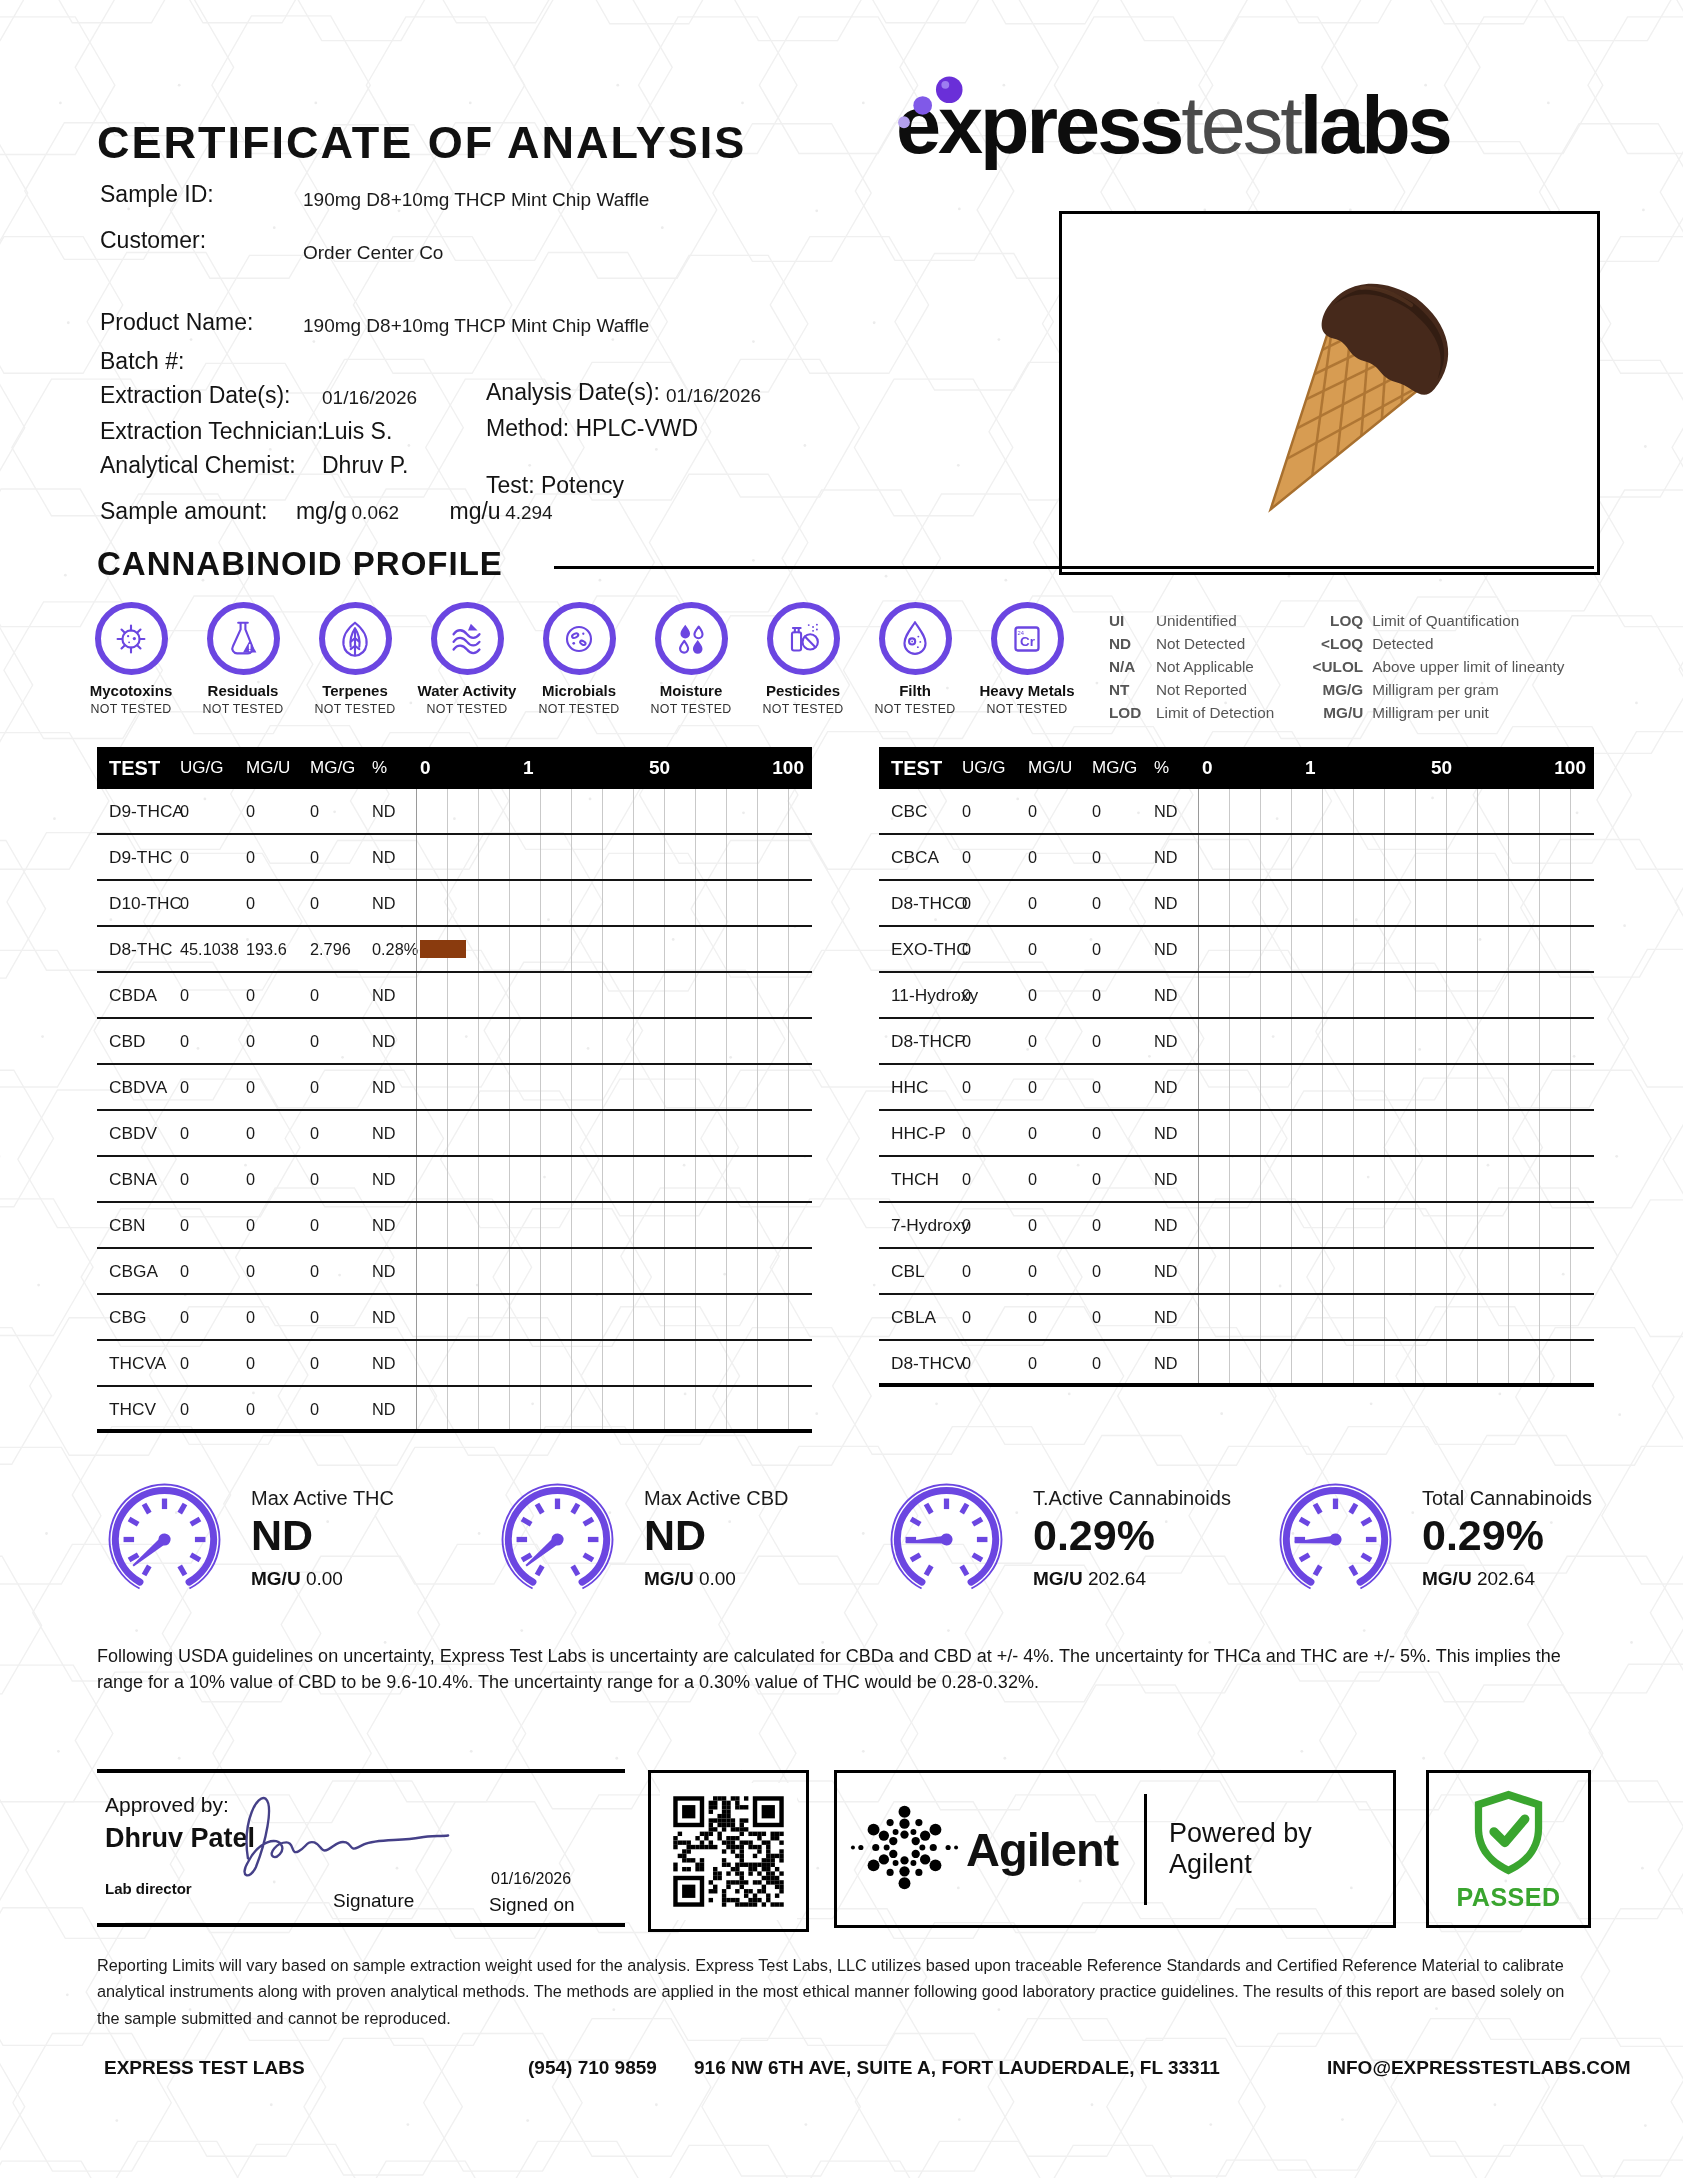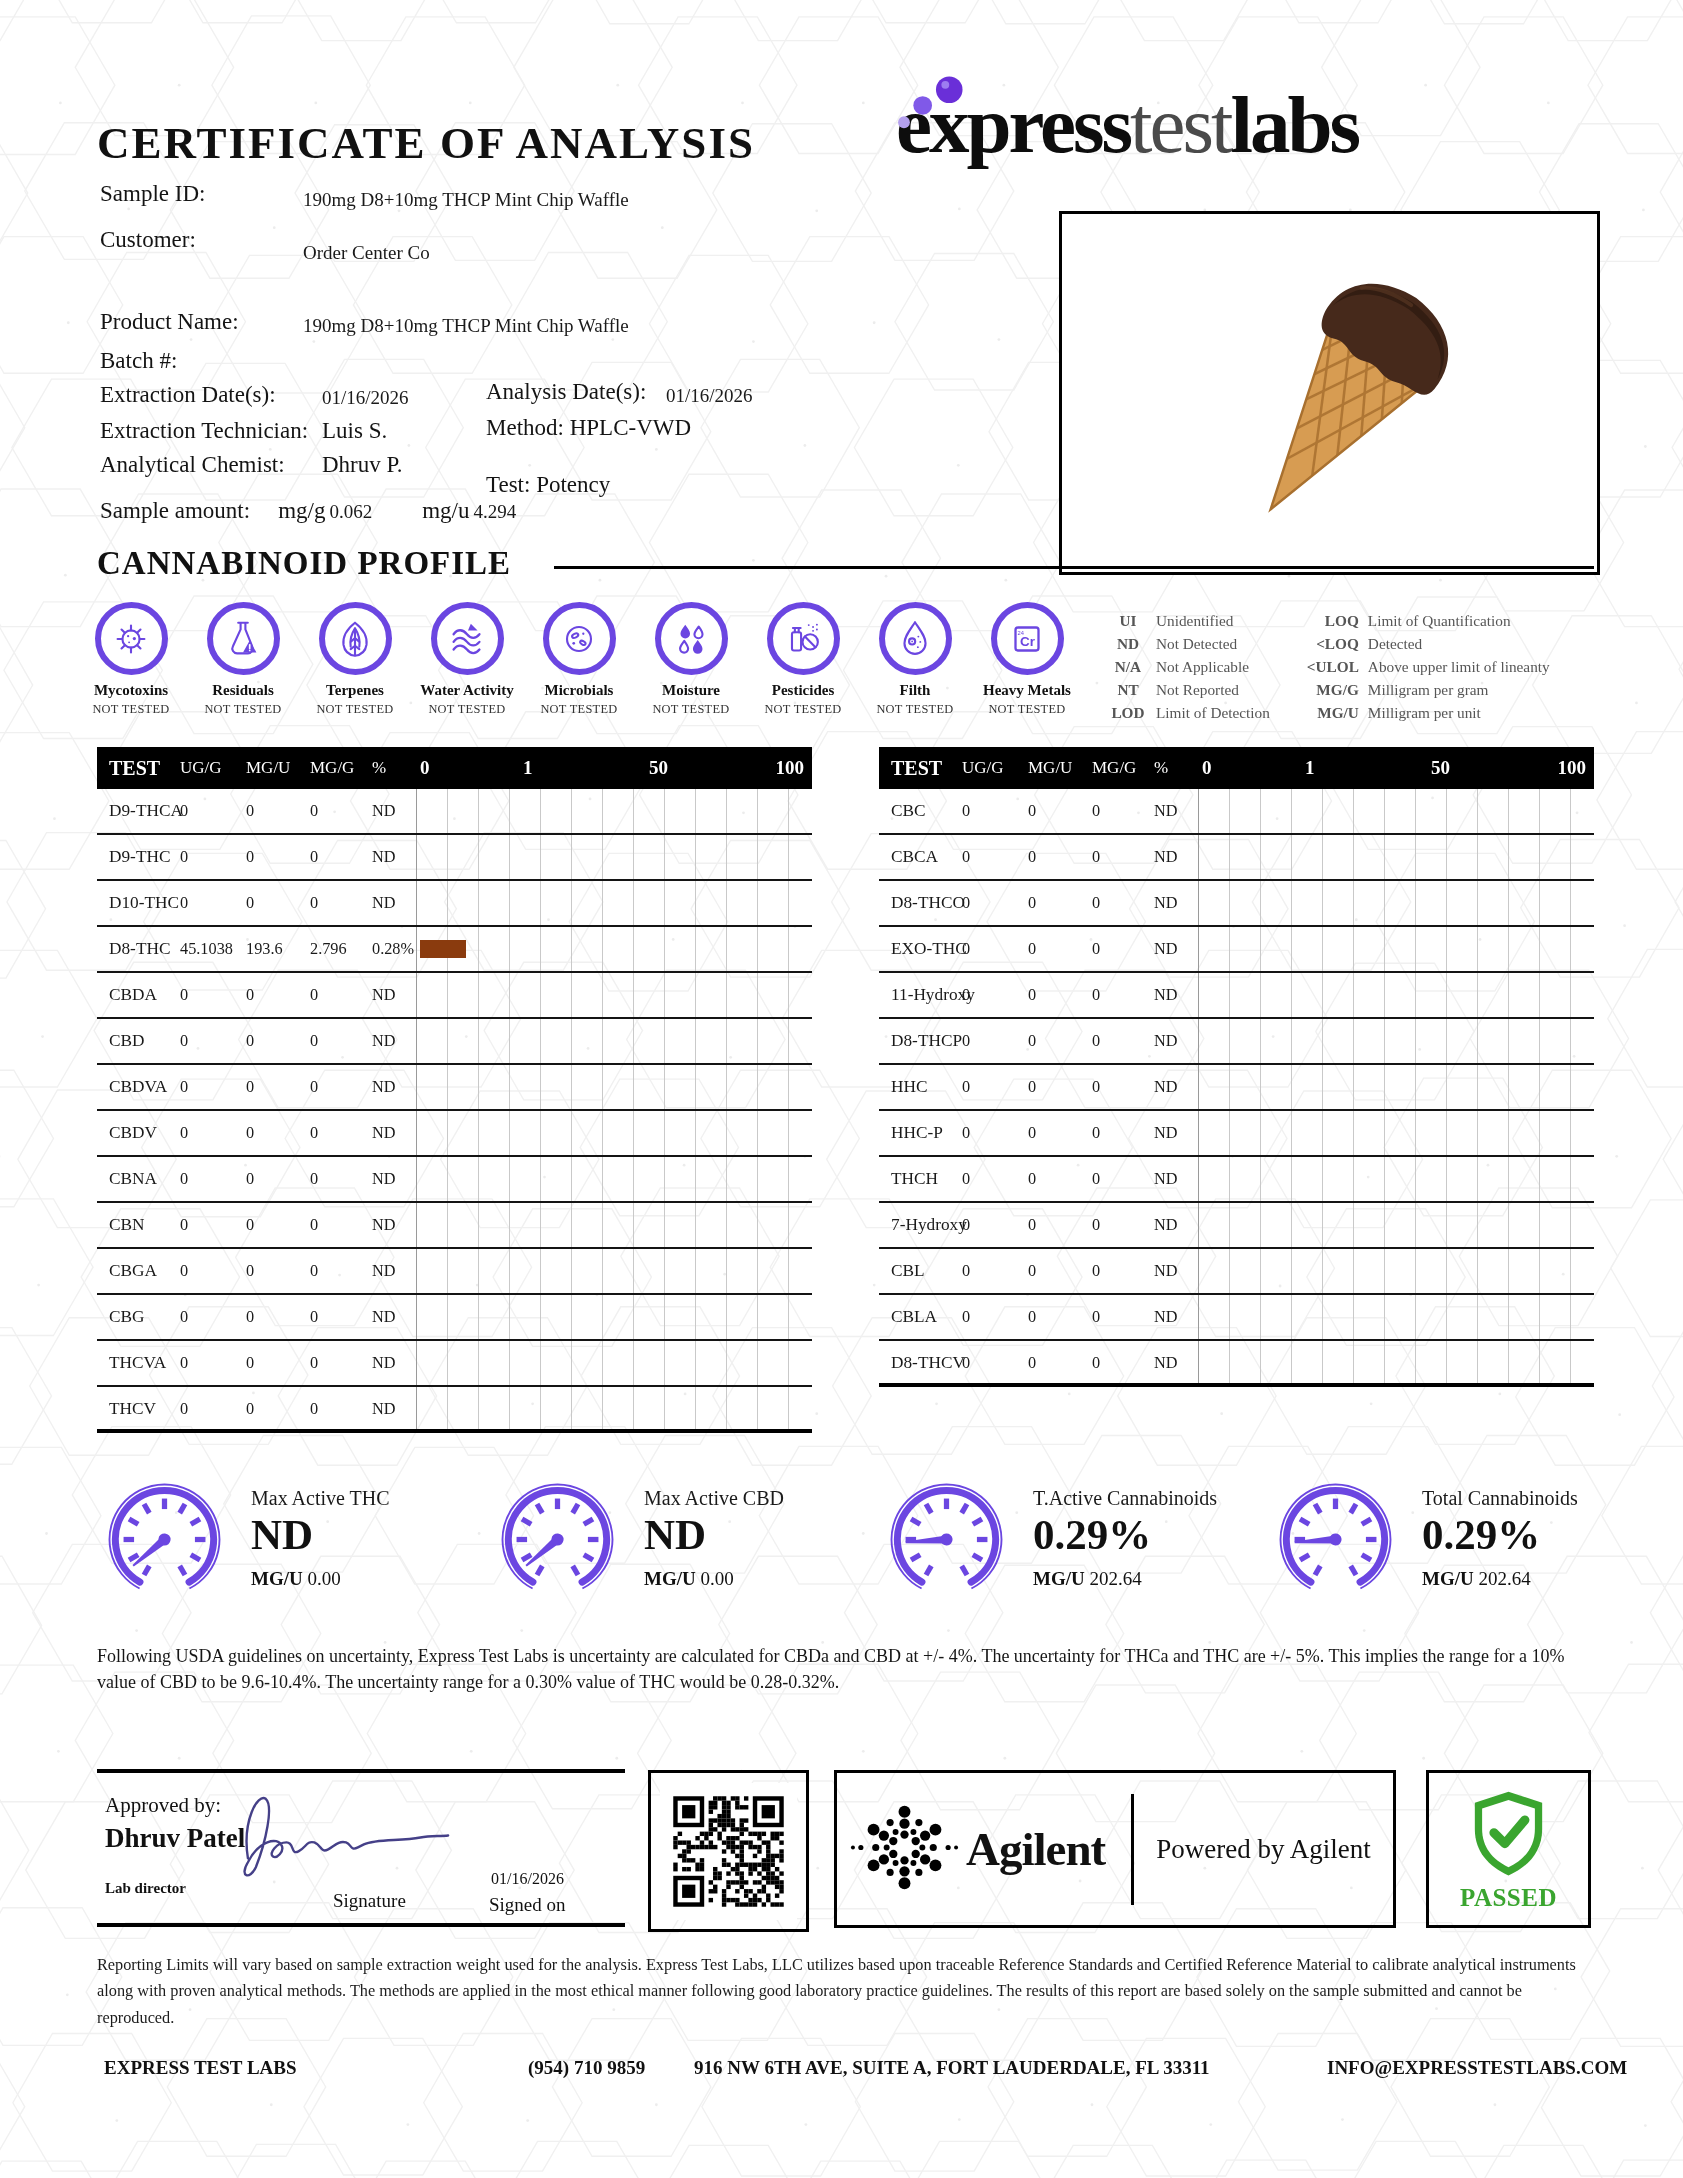--- a/index.html
+++ b/index.html
@@ -1,17 +1,17 @@
 <!DOCTYPE html>
 <html><head>
 <meta charset="utf-8">
 <style>
   html,body{margin:0;padding:0;background:#fff;}
   #page{position:relative;width:1683px;height:2178px;background:#fff;overflow:hidden;
-        font-family:Liberation Serif, serif;color:#111;}
+        font-family:Liberation Sans, sans-serif;color:#111;}
   .abs{position:absolute;}
   #bg{position:absolute;left:0;top:0;width:1683px;height:2178px;opacity:.75;}
   #page > *:not(#bg){z-index:1;}
 
   
   #title{left:97px;top:117px;font-size:45px;font-weight:800;letter-spacing:2px;}
   #logo{left:896px;top:79px;white-space:nowrap;}
   #logo .lg{font-size:81px;letter-spacing:-3px;}
   .lg-heavy{font-weight:800;color:#0d0d0d;}
   .lg-light{font-weight:300;color:#4a4a4a;}
@@ -33,21 +33,21 @@
   #panels{left:75px;top:602px;display:flex;}
   .panel{width:112px;text-align:center;}
   .pcircle{width:73px;height:73px;border:6px solid #6b46e1;border-radius:50%;margin:0 auto;
            display:flex;align-items:center;justify-content:center;box-sizing:border-box;background:#fff;}
   .plabel{font-size:15px;font-weight:700;margin-top:7px;}
   .pstatus{font-size:12.4px;color:#333;margin-top:3px;letter-spacing:0.3px;}
 
   
   #legend{left:1109px;top:612px;display:flex;gap:34px;color:#565656;}
   .lrow{display:flex;margin-bottom:5px;font-size:15.3px;line-height:18px;}
-  .labbr{font-weight:700;margin-right:9px;white-space:nowrap;text-align:center;}
+  .labbr{font-weight:700;margin-right:9px;white-space:nowrap;}
   #legend .colL .labbr{width:38px;}
   #legend .colR .labbr{width:55px;text-align:right;}
   .ldesc{white-space:nowrap;}
 
   
   .tbl{position:absolute;width:715px;}
   #tbl-left{left:97px;top:747px;}
   #tbl-right{left:879px;top:747px;}
   .thead{position:relative;height:42px;background:#000;color:#fff;}
   .thead span{position:absolute;line-height:42px;}

